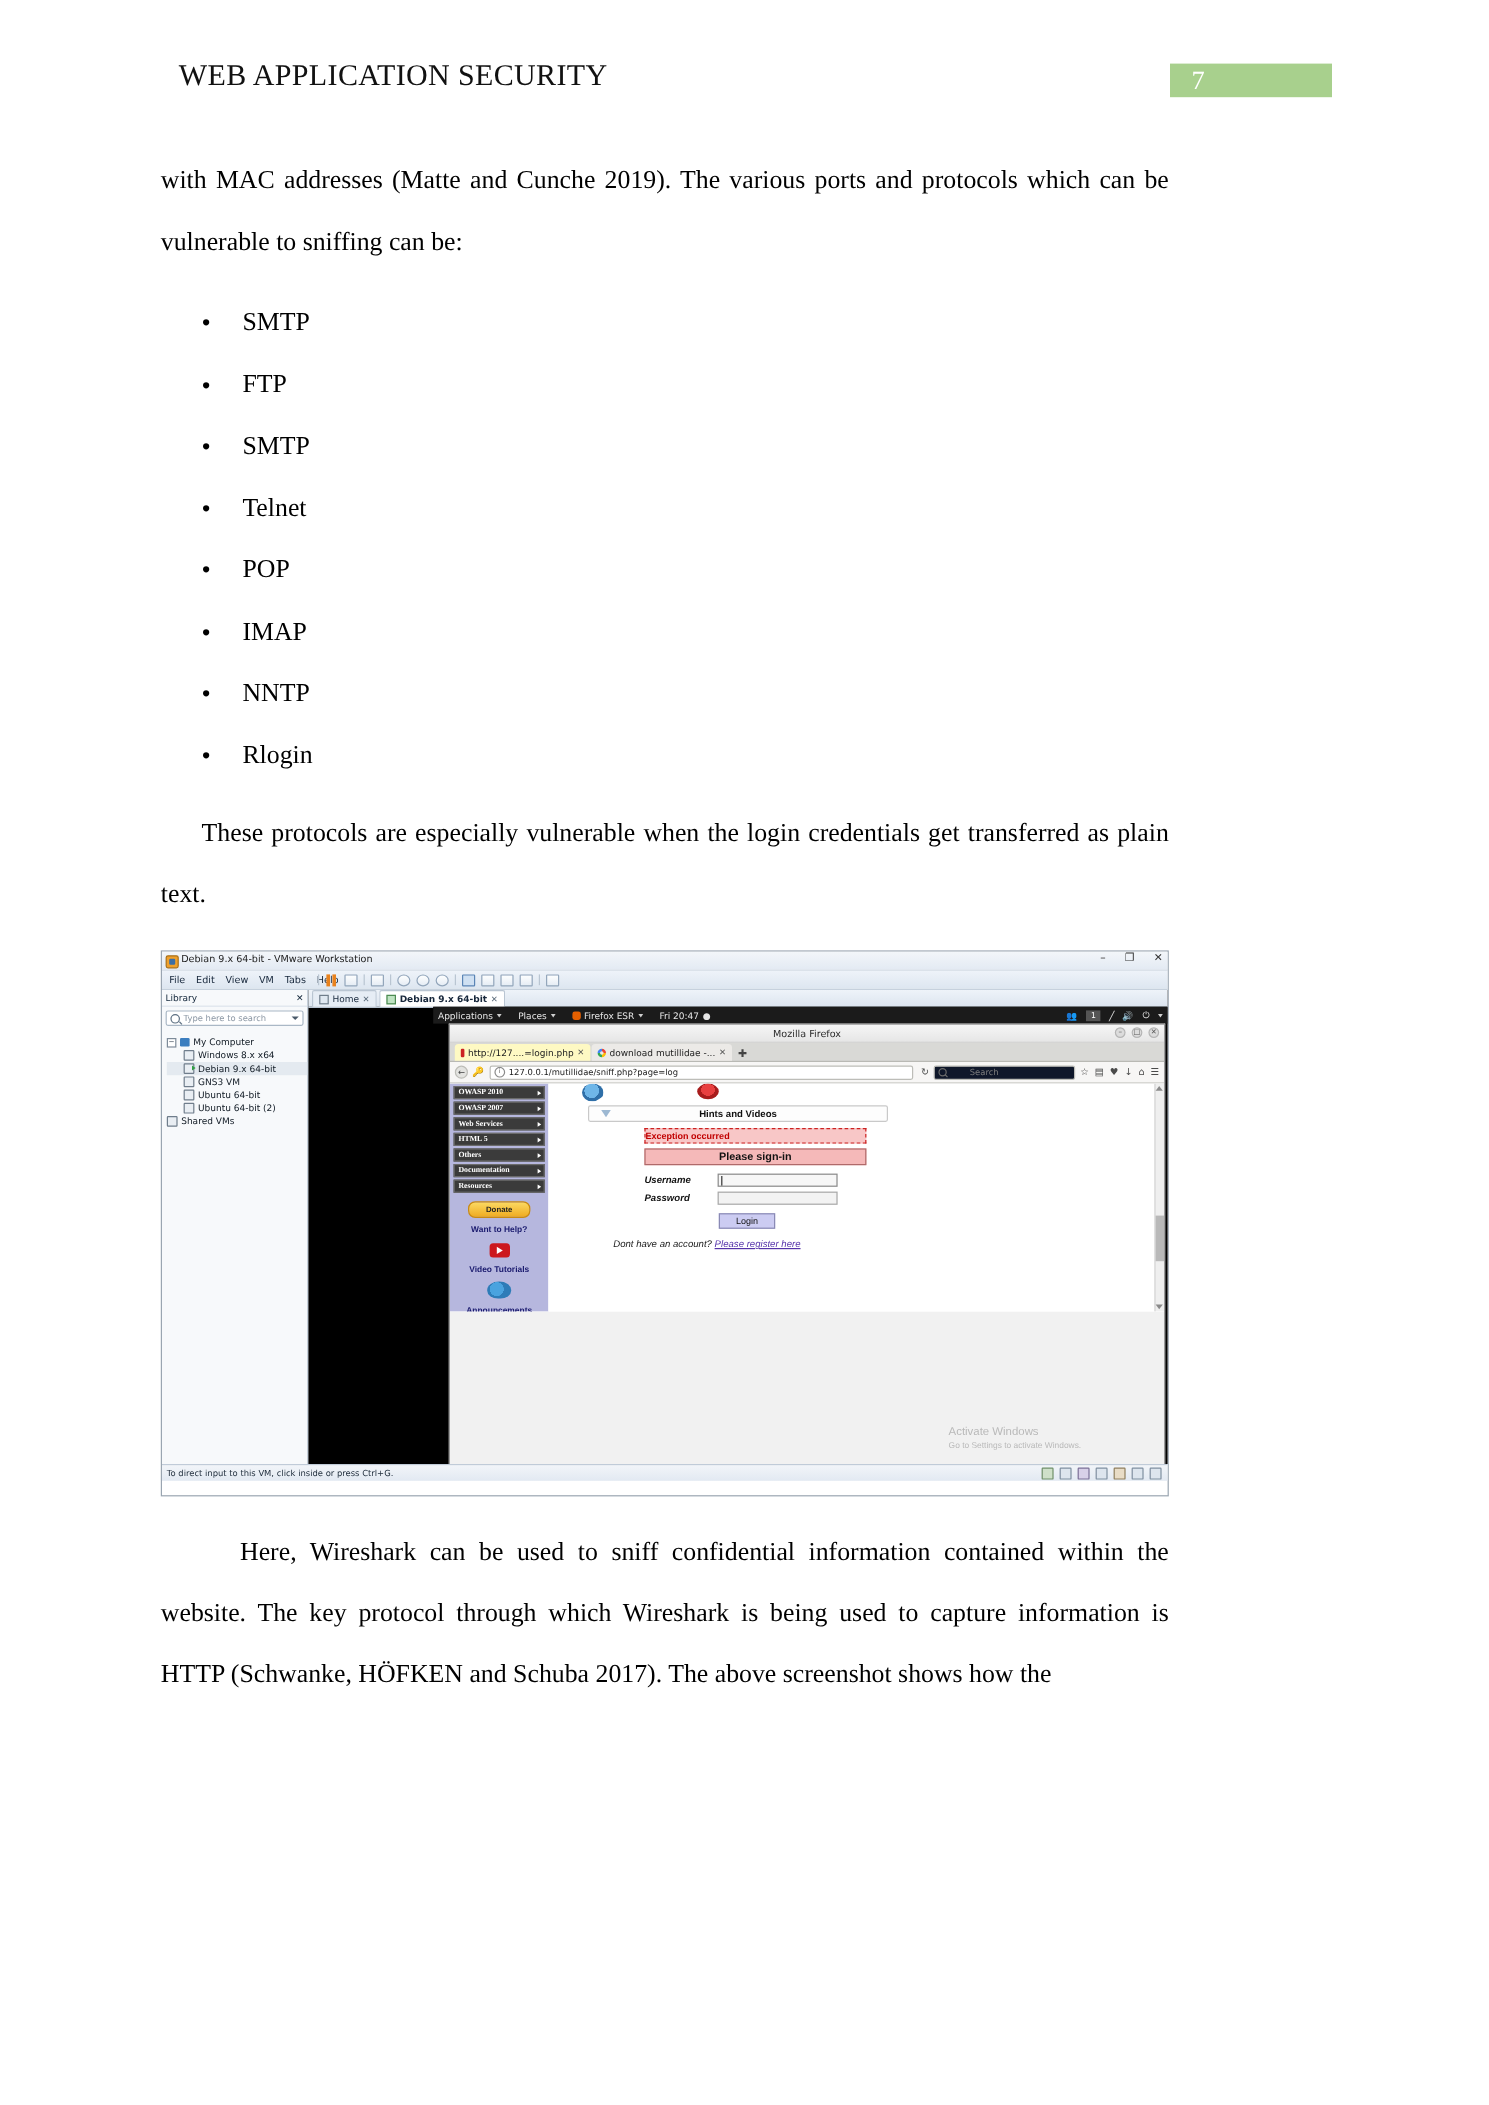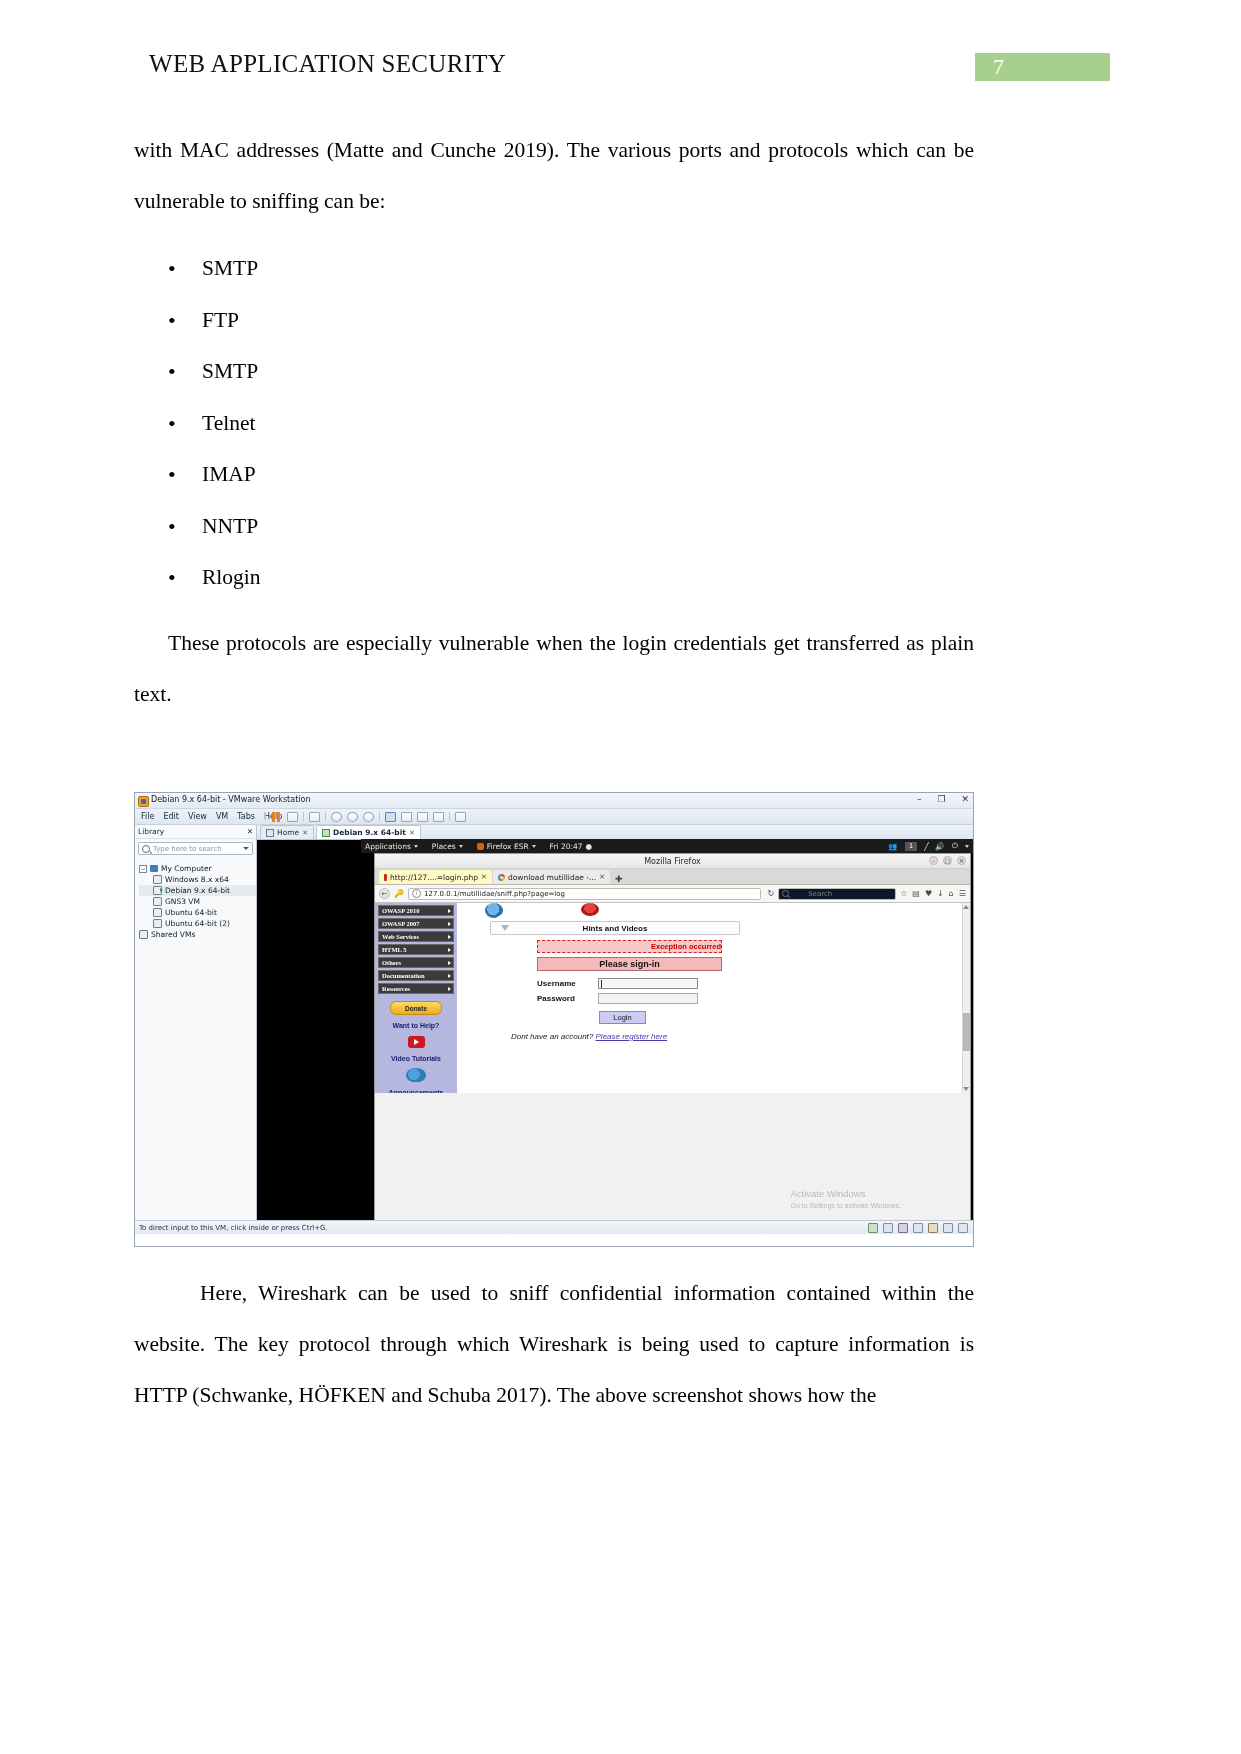--- a/index.html
+++ b/index.html
@@ -501,21 +501,21 @@
     position: absolute; left: 10px; top: 3px;
     width: 0; height: 0;
     border-left: 4px solid transparent; border-right: 4px solid transparent;
     border-top: 6px solid #9db8d2;
   }
   .exception-bar {
     position: absolute; left: 80px; top: 37px;
     width: 185px; height: 13px;
     background: #f8c7c7;
     border: 1px dashed #cc2222;
-    display: flex; align-items: center; justify-content: flex-end;
+    display: flex; align-items: center; justify-content: flex-start;
     font-size: 7.5px; font-weight: bold; color: #c00000;
     font-family: "Liberation Sans", sans-serif;
     box-sizing: border-box;
   }
   .signin-bar {
     position: absolute; left: 80px; top: 54px;
     width: 185px; height: 14px;
     background: #f5b9b9;
     border: 1px solid #b06a6a;
     display: flex; align-items: center; justify-content: center;
@@ -525,20 +525,21 @@
   }
   .form-row {
     position: absolute; left: 80px;
     display: flex; align-items: center; gap: 13px;
   }
   .form-row.u { top: 75px; }
   .form-row.p { top: 90px; }
   .form-label {
     width: 48px; font-size: 8px; font-weight: bold; color: #111;
     font-family: "Liberation Sans", sans-serif;
+    font-style: italic;
   }
   .form-input {
     width: 100px; height: 11px;
     border: 1px solid #a9a9a9;
     background: #f3f3f3;
     box-sizing: border-box;
   }
   .form-input.focused { background: #f7f7f7; border-color: #8a8a8a; }
   .form-input.focused::before {
     content:""; display:block; width:1px; height:8px; background:#333; margin:1px 0 0 2px;
@@ -624,20 +625,21 @@
 
 <div class="doc-body">
 
   <p class="para">with MAC addresses (Matte and Cunche 2019). The various ports and protocols which can be vulnerable to sniffing can be:</p>
 
   <ul class="bullet-list">
     <li>SMTP</li>
     <li>FTP</li>
     <li>SMTP</li>
     <li>Telnet</li>
+    <li>POP</li>
     <li>IMAP</li>
     <li>NNTP</li>
     <li>Rlogin</li>
   </ul>
 
   <p class="para indent">These protocols are especially vulnerable when the login credentials get transferred as plain text.</p>
 </div>
 
 <div class="screenshot">
 

